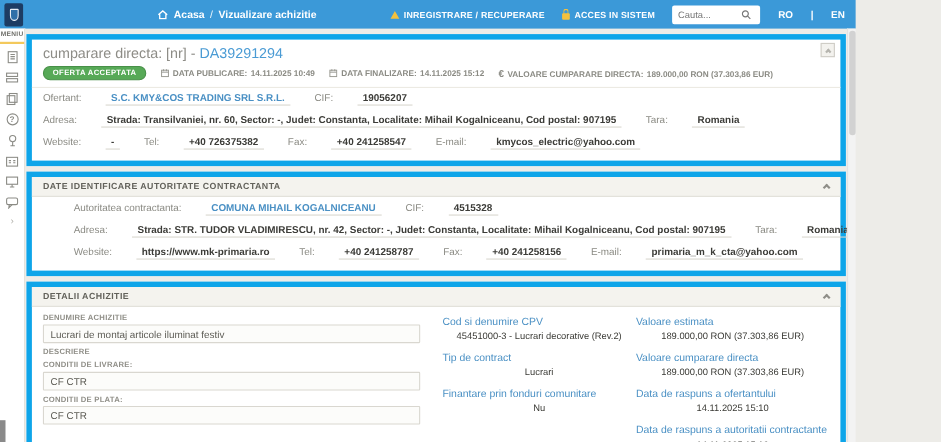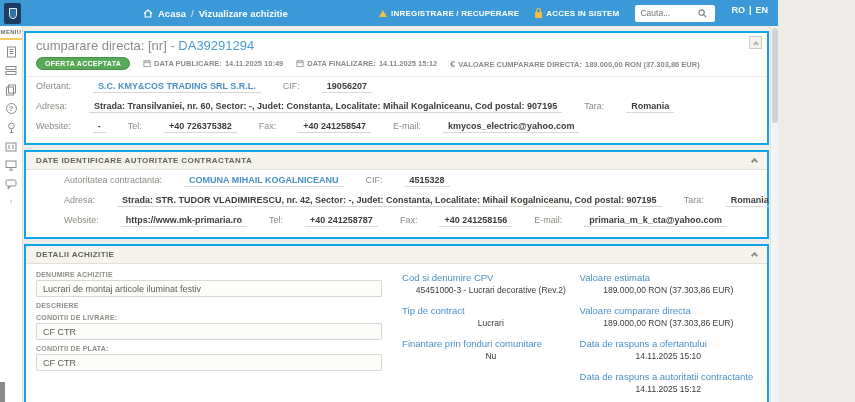--- a/index.html
+++ b/index.html
@@ -7,45 +7,45 @@
   body { font-family:"Liberation Sans", sans-serif; background:#edece8; }
   #app { position:relative; width:778px; height:402px; overflow:hidden; }
 
   
   .topbar { height:26px; background:#3b99d8; display:flex; align-items:center; padding:0 10px 0 4px; color:#fff; }
   .logo { width:17px; height:21px; background:#1d3c63; border-radius:2px; display:flex; align-items:center; justify-content:center; flex:0 0 auto; }
   .logo-shield { width:8px; height:11px; border:1px solid #e8eef5; background:#2f6fa8; border-radius:1px 1px 45% 45%; }
   .crumb { display:flex; align-items:center; gap:5px; margin-left:122px; font-size:9.5px; font-weight:bold; }
   .crumb a { color:#fff; text-decoration:none; }
   .crumb .sep { font-weight:normal; opacity:.9; }
-  .top-right { margin-left:auto; display:flex; gap:16px; }
+  .top-right { margin-left:auto; display:flex; align-items:center; gap:16px; }
   .top-link { display:flex; align-items:center; gap:4px; font-size:8px; font-weight:bold; letter-spacing:.2px; color:#fff; cursor:pointer; white-space:nowrap; }
   .warn-tri { width:0; height:0; border-left:4px solid transparent; border-right:4px solid transparent; border-bottom:7px solid #f4c13d; }
   .lock { width:7px; height:6px; background:#f4c13d; border-radius:1px; position:relative; margin-top:3px; }
   .lock:before { content:""; position:absolute; top:-4px; left:1px; width:3px; height:4px; border:1.5px solid #f4c13d; border-bottom:none; border-radius:3px 3px 0 0; }
   .searchbox { display:flex; align-items:center; background:#fff; border-radius:2px; height:17px; padding:0 5px; width:80px; }
   .searchbox input { border:none; outline:none; width:58px; font-size:8.5px; color:#555; font-family:"Liberation Sans",sans-serif; }
-  .lang { font-size:9px; font-weight:bold; display:flex; gap:4px; }
+  .lang { font-size:9px; font-weight:bold; display:flex; gap:16px; }
   .lang span { cursor:pointer; }
 
   
   .mainrow { display:flex; height:376px; }
   .sidebar { width:23px; background:#fff; border-right:1px solid #dedcd5; display:flex; flex-direction:column; align-items:center; flex:0 0 auto; }
   .menu-lbl { font-size:6px; font-weight:bold; color:#6f6f69; padding-top:3px; letter-spacing:.3px; }
   .menu-bar { width:100%; height:2px; background:#f3c95c; margin-top:3px; }
   .side-ico { width:15px; height:15px; margin-top:4px; display:flex; align-items:center; justify-content:center; cursor:pointer; }
   .side-ico svg { stroke:#8b8b85; fill:none; stroke-width:1; }
   .help-circle { width:11px; height:11px; border:1px solid #8b8b85; border-radius:50%; color:#8b8b85; font-size:7.5px; font-weight:bold; display:flex; align-items:center; justify-content:center; }
   .side-chev { color:#aeada7; font-size:9px; margin-top:4px; cursor:pointer; }
 
   .content { flex:1; padding:5px 1px 0 1px; overflow:hidden; }
   .scrollcol { width:8px; background:#f3f3f3; border-left:1px solid #e3e3e3; position:relative; flex:0 0 auto; }
   .thumb { position:absolute; top:2px; left:1px; width:6px; height:95px; background:#d2d2d2; border-radius:3px; }
 
-  .panel { background:#fff; border:2px solid #0ea5e9; margin-bottom:5px; position:relative; }
+  .panel { background:#fff; border:5px solid #0ea5e9; margin-bottom:5px; position:relative; }
   .sec-head { display:flex; justify-content:space-between; align-items:center; background:#f4f3ee; border-bottom:1px solid #e2e0d9; padding:4px 10px; font-size:8px; font-weight:bold; color:#63625b; letter-spacing:.4px; }
   .chev-up { width:5px; height:5px; border-left:2px solid #8f8e88; border-top:2px solid #8f8e88; transform:rotate(45deg); margin-top:2px; cursor:pointer; }
 
   
   .p1 { padding:5px 10px 2px; }
   .p1-title { font-size:13px; color:#8d8c86; }
   .p1-title .id { color:#4a9bd4; cursor:pointer; }
   .collapse-btn { position:absolute; top:3px; right:5px; width:13px; height:13px; background:#f3f2ee; border:1px solid #cfcdc6; display:flex; align-items:center; justify-content:center; cursor:pointer; }
   .collapse-btn .chev-up { width:4px; height:4px; border-color:#b5b4ae; }
   .badge-row { display:flex; align-items:center; gap:13px; margin-top:4px; }

